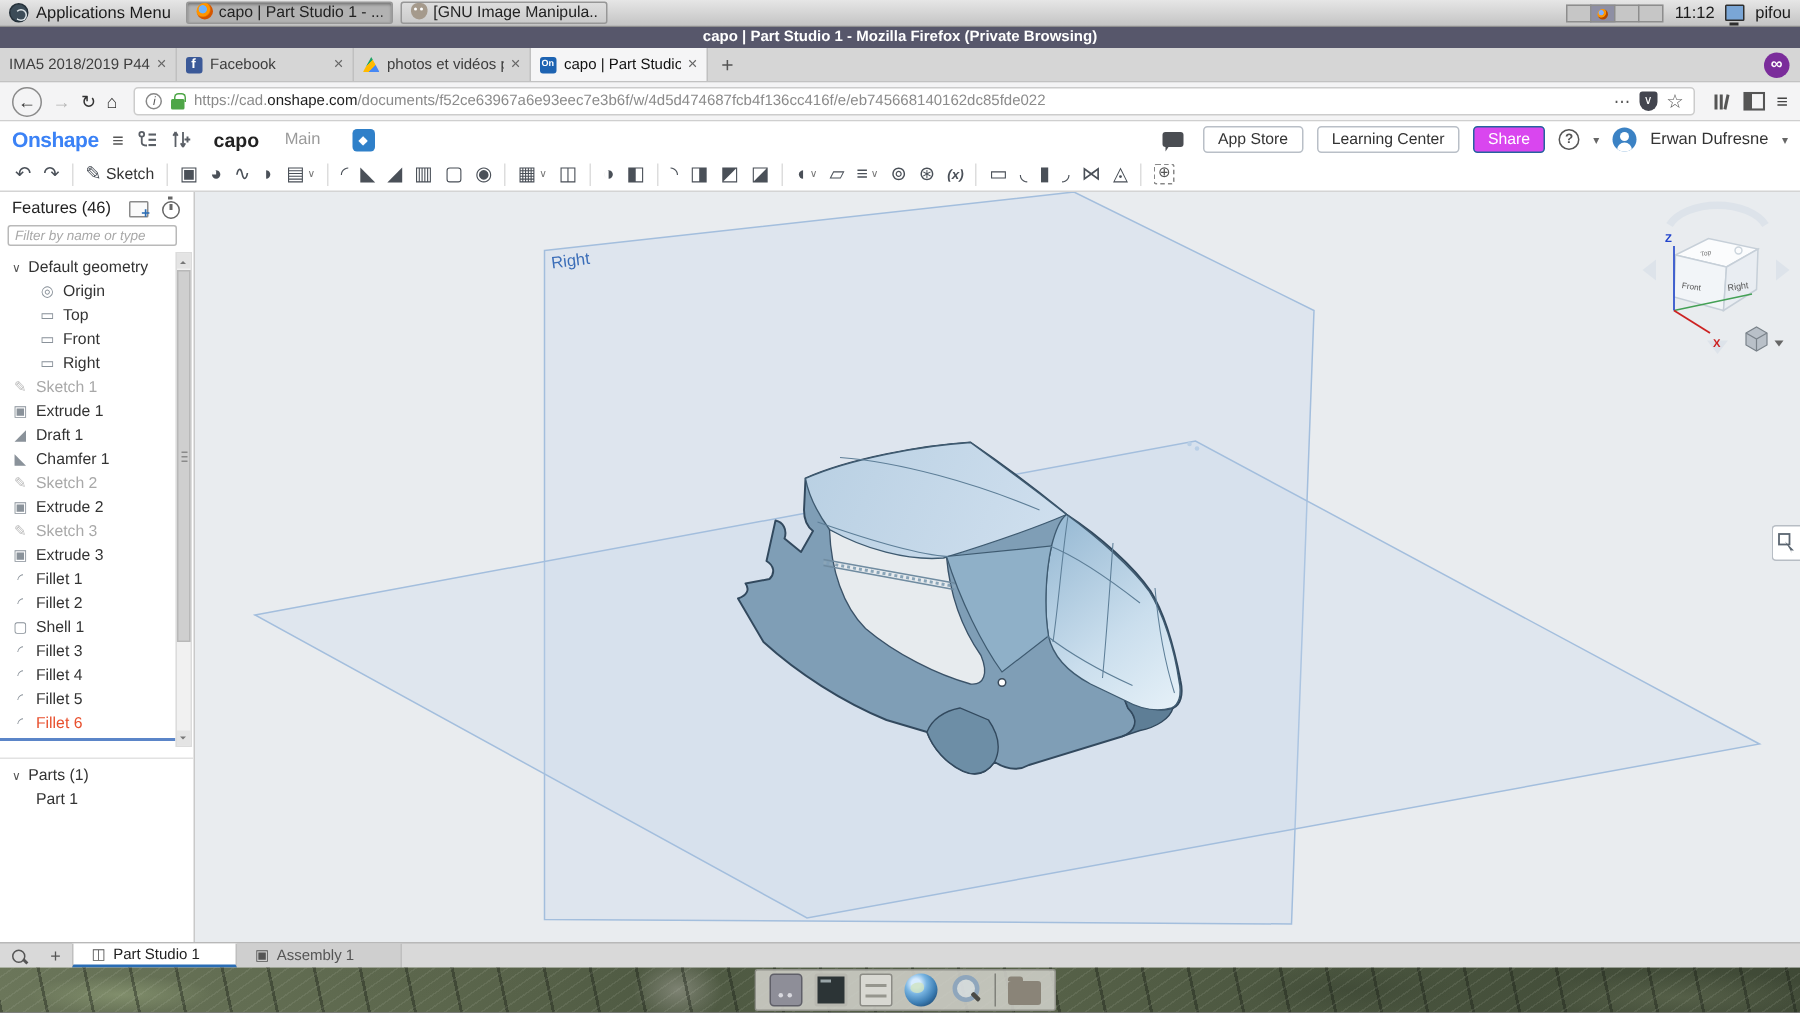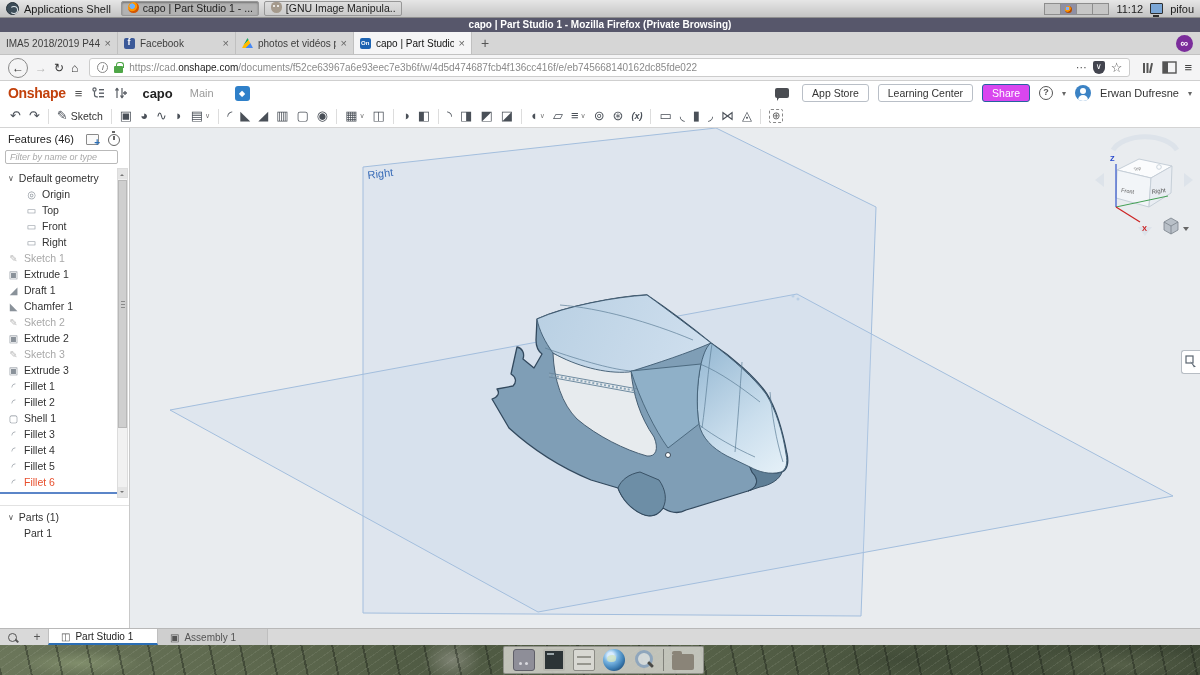--- a/index.html
+++ b/index.html
@@ -63,21 +63,21 @@
   .urltext{flex:1;font-size:10px;color:#8a8a8a;white-space:nowrap;overflow:hidden}
   .udom{color:#1c1c1c}
   .udots{color:#555;font-size:11px}
   .ushield{width:12px;height:13px;background:#43454f;border-radius:2px 2px 6px 6px;color:#fff;font-size:8px;text-align:center;line-height:12px;flex:none}
   .ustar{font-size:13px;color:#555}
   .umenu{font-size:13px;color:#444;font-weight:bold}
   .navsvg{flex:none;display:block}
 
   
   .osheader{left:0;top:81px;width:1200px;height:24px;background:#fff;display:flex;align-items:center;padding:0 8px;gap:9px}
-  .oslogo{font-size:14px;font-weight:bold;color:#c2410c;letter-spacing:-.3px}
+  .oslogo{font-size:14px;font-weight:bold;color:#3b82f6;letter-spacing:-.3px}
   .osmenuicon{font-size:13px;color:#555;font-weight:bold}
   .docname{font-size:13px;font-weight:bold;color:#222;margin-left:6px}
   .wsname{font-size:11px;color:#9a9a9a;margin-left:8px}
   .tut{width:15px;height:15px;background:#2f80c9;border-radius:3px;color:#fff;font-size:8px;text-align:center;line-height:15px;margin-left:12px}
   .hdr-right{margin-left:auto;display:flex;align-items:center;gap:9px}
   .bubble{width:14px;height:10px;background:#4a4d52;border-radius:2px;position:relative;margin-right:4px}
   .bubble::after{content:"";position:absolute;left:2px;bottom:-3px;border:3px solid transparent;border-top-color:#4a4d52;border-left-color:#4a4d52;border-width:3px 2px}
   .osbtn{height:18px;border:1px solid #b9bfc7;border-radius:3px;font-size:10.5px;color:#333;padding:0 9px;line-height:16px;background:#fff;white-space:nowrap}
   .osbtn.share{background:#d946ef;border-color:#26629f;color:#fff}
   .help{width:14px;height:14px;border:1.5px solid #555;border-radius:50%;font-size:9px;font-weight:bold;text-align:center;line-height:11px;color:#555}
@@ -181,21 +181,21 @@
   .dk-folder::before{content:"";position:absolute;left:0;top:-3px;width:10px;height:3px;background:#8a8478;border-radius:2px 2px 0 0}
 </style>
 </head>
 <body>
 
 <div class="screen">
 
   <div class="abs xpanel">
     <div class="xmenu">
       <span class="xmenu-icon"></span>
-      <span>Applications Shell</span>
+      <span>Applications Menu</span>
     </div>
     <div class="wbtns">
 
         <div class="wbtn active wb-ff">
           <span class="wicon"></span>
           <span class="wlabel">capo | Part Studio 1 - ...</span>
         </div>
 
         <div class="wbtn wb-gimp">
           <span class="wicon"></span>

